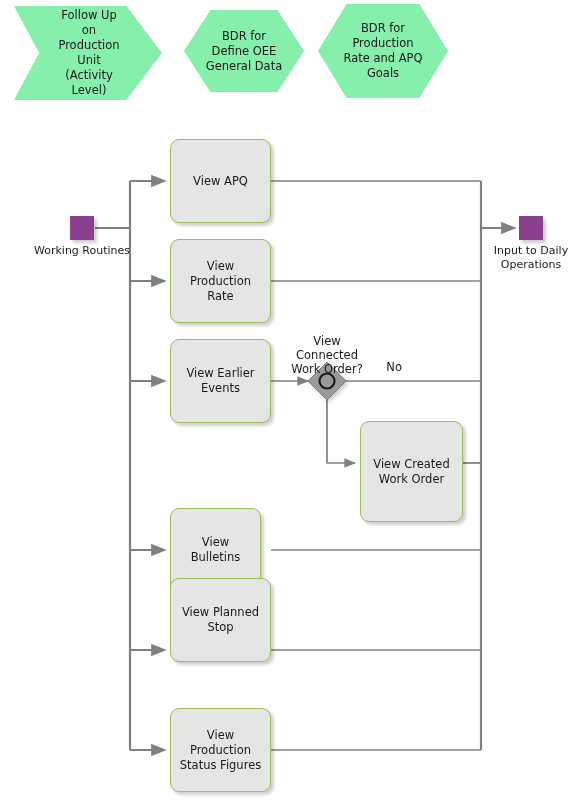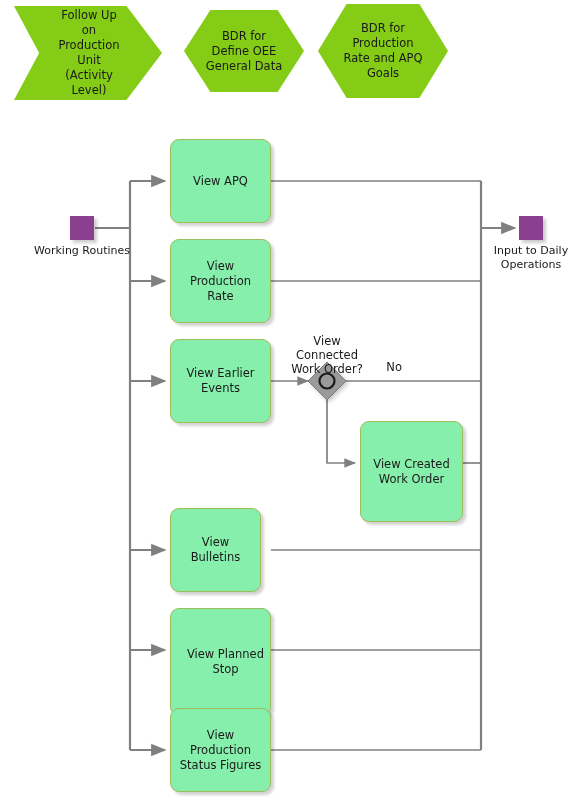--- a/index.html
+++ b/index.html
@@ -19,21 +19,21 @@
     left: 0; top: 0;
     width: 583px;
     height: 800px;
   }
   .node {
     position: absolute;
     box-sizing: border-box;
   }
   
   .task {
-    background: #86efac;
+    background: #e5e5e5;
     border: 1px solid #9bbd5a;
     border-radius: 9px;
     box-shadow: 3px 3px 3px rgba(0,0,0,0.18);
     display: flex;
     align-items: center;
     justify-content: center;
     text-align: center;
     color: #1a1a1a;
     font-size: 11.5px;
     line-height: 15px;
@@ -41,21 +41,21 @@
   }
   
   .banner {
     display: flex;
     align-items: center;
     justify-content: center;
     text-align: center;
     color: #1a1a1a;
     font-size: 11.5px;
     line-height: 15px;
-    background: #84cc16;
+    background: #86efac;
     filter: drop-shadow(3px 3px 2px rgba(0,0,0,0.20));
   }
   .banner.chevron {
     clip-path: polygon(0% 0%, 76% 0%, 100% 50%, 76% 100%, 0% 100%, 17% 50%);
     padding-left: 20px;
     padding-right: 18px;
   }
   .banner.hexagon {
     clip-path: polygon(22% 0%, 78% 0%, 100% 50%, 78% 100%, 22% 100%, 0% 50%);
     padding-left: 18px;
@@ -189,21 +189,21 @@
 
   <div class="node task" style="left:360px; top:421px; width:103px; height:101px;">
     <span style="white-space:pre-line">View Created
 Work Order</span>
   </div>
 
   <div class="node task" style="left:170px; top:508px; width:91px; height:84px;">
     <span style="white-space:pre-line">View Bulletins</span>
   </div>
 
-  <div class="node task" style="left:170px; top:608px; width:101px; height:108px;justify-content:flex-end;">
+  <div class="node task" style="left:170px; top:578px; width:101px; height:84px;">
     <span style="white-space:pre-line">View Planned
 Stop</span>
   </div>
 
   <div class="node task" style="left:170px; top:708px; width:101px; height:84px;">
     <span style="white-space:pre-line">View Production
 Status Figures</span>
   </div>
 
   <div class="node" style="left:307px; top:361px; width:40px; height:40px;">

